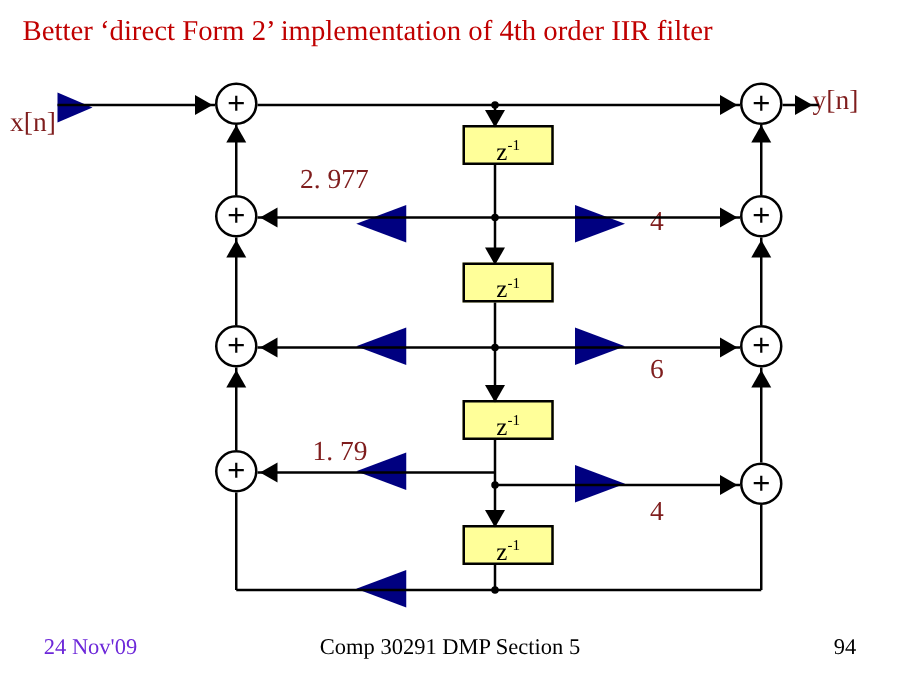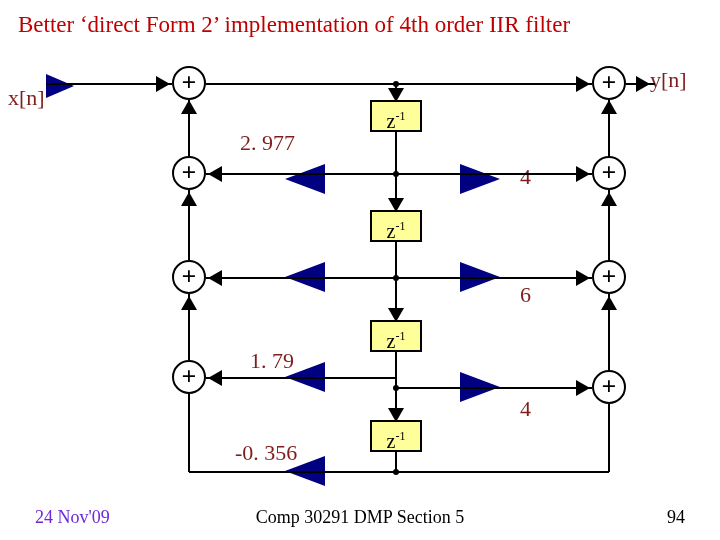--- a/index.html
+++ b/index.html
@@ -2,21 +2,21 @@
 <html><head>
 <meta charset="utf-8">
 <style>
   html,body{margin:0;padding:0;width:720px;height:540px;background:#fff;font-family:"Times New Roman",serif;}
   .container{position:relative;width:720px;height:540px;}
   .title{position:absolute;top:12px;left:18px;font-size:23px;color:#c00000;font-weight:normal;}
   .footer-left{position:absolute;bottom:12px;left:35px;font-size:18px;color:#6d28d9;}
   .footer-center{position:absolute;bottom:12px;left:0;right:0;text-align:center;font-size:18px;color:#000;}
   .footer-right{position:absolute;bottom:12px;right:35px;font-size:18px;color:#000;}
   .adder{position:absolute;width:34px;height:34px;border:2px solid #000;border-radius:50%;background:#fff;line-height:30px;text-align:center;font-size:26px;font-weight:bold;box-sizing:border-box;}
-  .delay{position:absolute;width:52px;height:32px;border:2px solid #000;background:#ffff99;line-height:28px;text-align:center;font-size:20px;box-sizing:border-box;}
+  .delay{position:absolute;width:73px;height:32px;border:2px solid #000;background:#ffff99;line-height:28px;text-align:center;font-size:20px;box-sizing:border-box;}
   .delay sup{font-size:12px;}
   .label{position:absolute;font-size:22px;color:#7f1d1d;}
   svg{position:absolute;top:0;left:0;width:720px;height:540px;pointer-events:none;}
   
   .tri-r{position:absolute;width:0;height:0;border-top:8px solid transparent;border-bottom:8px solid transparent;border-left:20px solid #000080;}
   .tri-l{position:absolute;width:0;height:0;border-top:8px solid transparent;border-bottom:8px solid transparent;border-right:20px solid #000080;}
   .tri-u{position:absolute;width:0;height:0;border-left:8px solid transparent;border-right:8px solid transparent;border-bottom:20px solid #000080;}
   .tri-d{position:absolute;width:0;height:0;border-left:8px solid transparent;border-right:8px solid transparent;border-top:20px solid #000080;}
 </style>
 </head>
@@ -40,21 +40,20 @@
 <div class="adder" style="top:260px;left:592px">+</div>
 <div class="adder" style="top:370px;left:592px">+</div>
 
 <div class="delay" style="top:100px;left:370px">z<sup>-1</sup></div>
 <div class="delay" style="top:210px;left:370px">z<sup>-1</sup></div>
 <div class="delay" style="top:320px;left:370px">z<sup>-1</sup></div>
 <div class="delay" style="top:420px;left:370px">z<sup>-1</sup></div>
 
 <div class="label" style="top:130px;left:240px">2. 977</div>
 <div class="label" style="top:348px;left:250px">1. 79</div>
-<div class="label" style="top:440px;left:235px">-0. 356</div>
 
 <div class="label" style="top:164px;left:520px">4</div>
 <div class="label" style="top:282px;left:520px">6</div>
 <div class="label" style="top:396px;left:520px">4</div>
 
 <div class="tri-l" style="top:164px;left:285px;border-right-width:40px;border-top-width:15px;border-bottom-width:15px"></div>
 <div class="tri-l" style="top:262px;left:285px;border-right-width:40px;border-top-width:15px;border-bottom-width:15px"></div>
 <div class="tri-l" style="top:362px;left:285px;border-right-width:40px;border-top-width:15px;border-bottom-width:15px"></div>
 <div class="tri-l" style="top:456px;left:285px;border-right-width:40px;border-top-width:15px;border-bottom-width:15px"></div>
 

